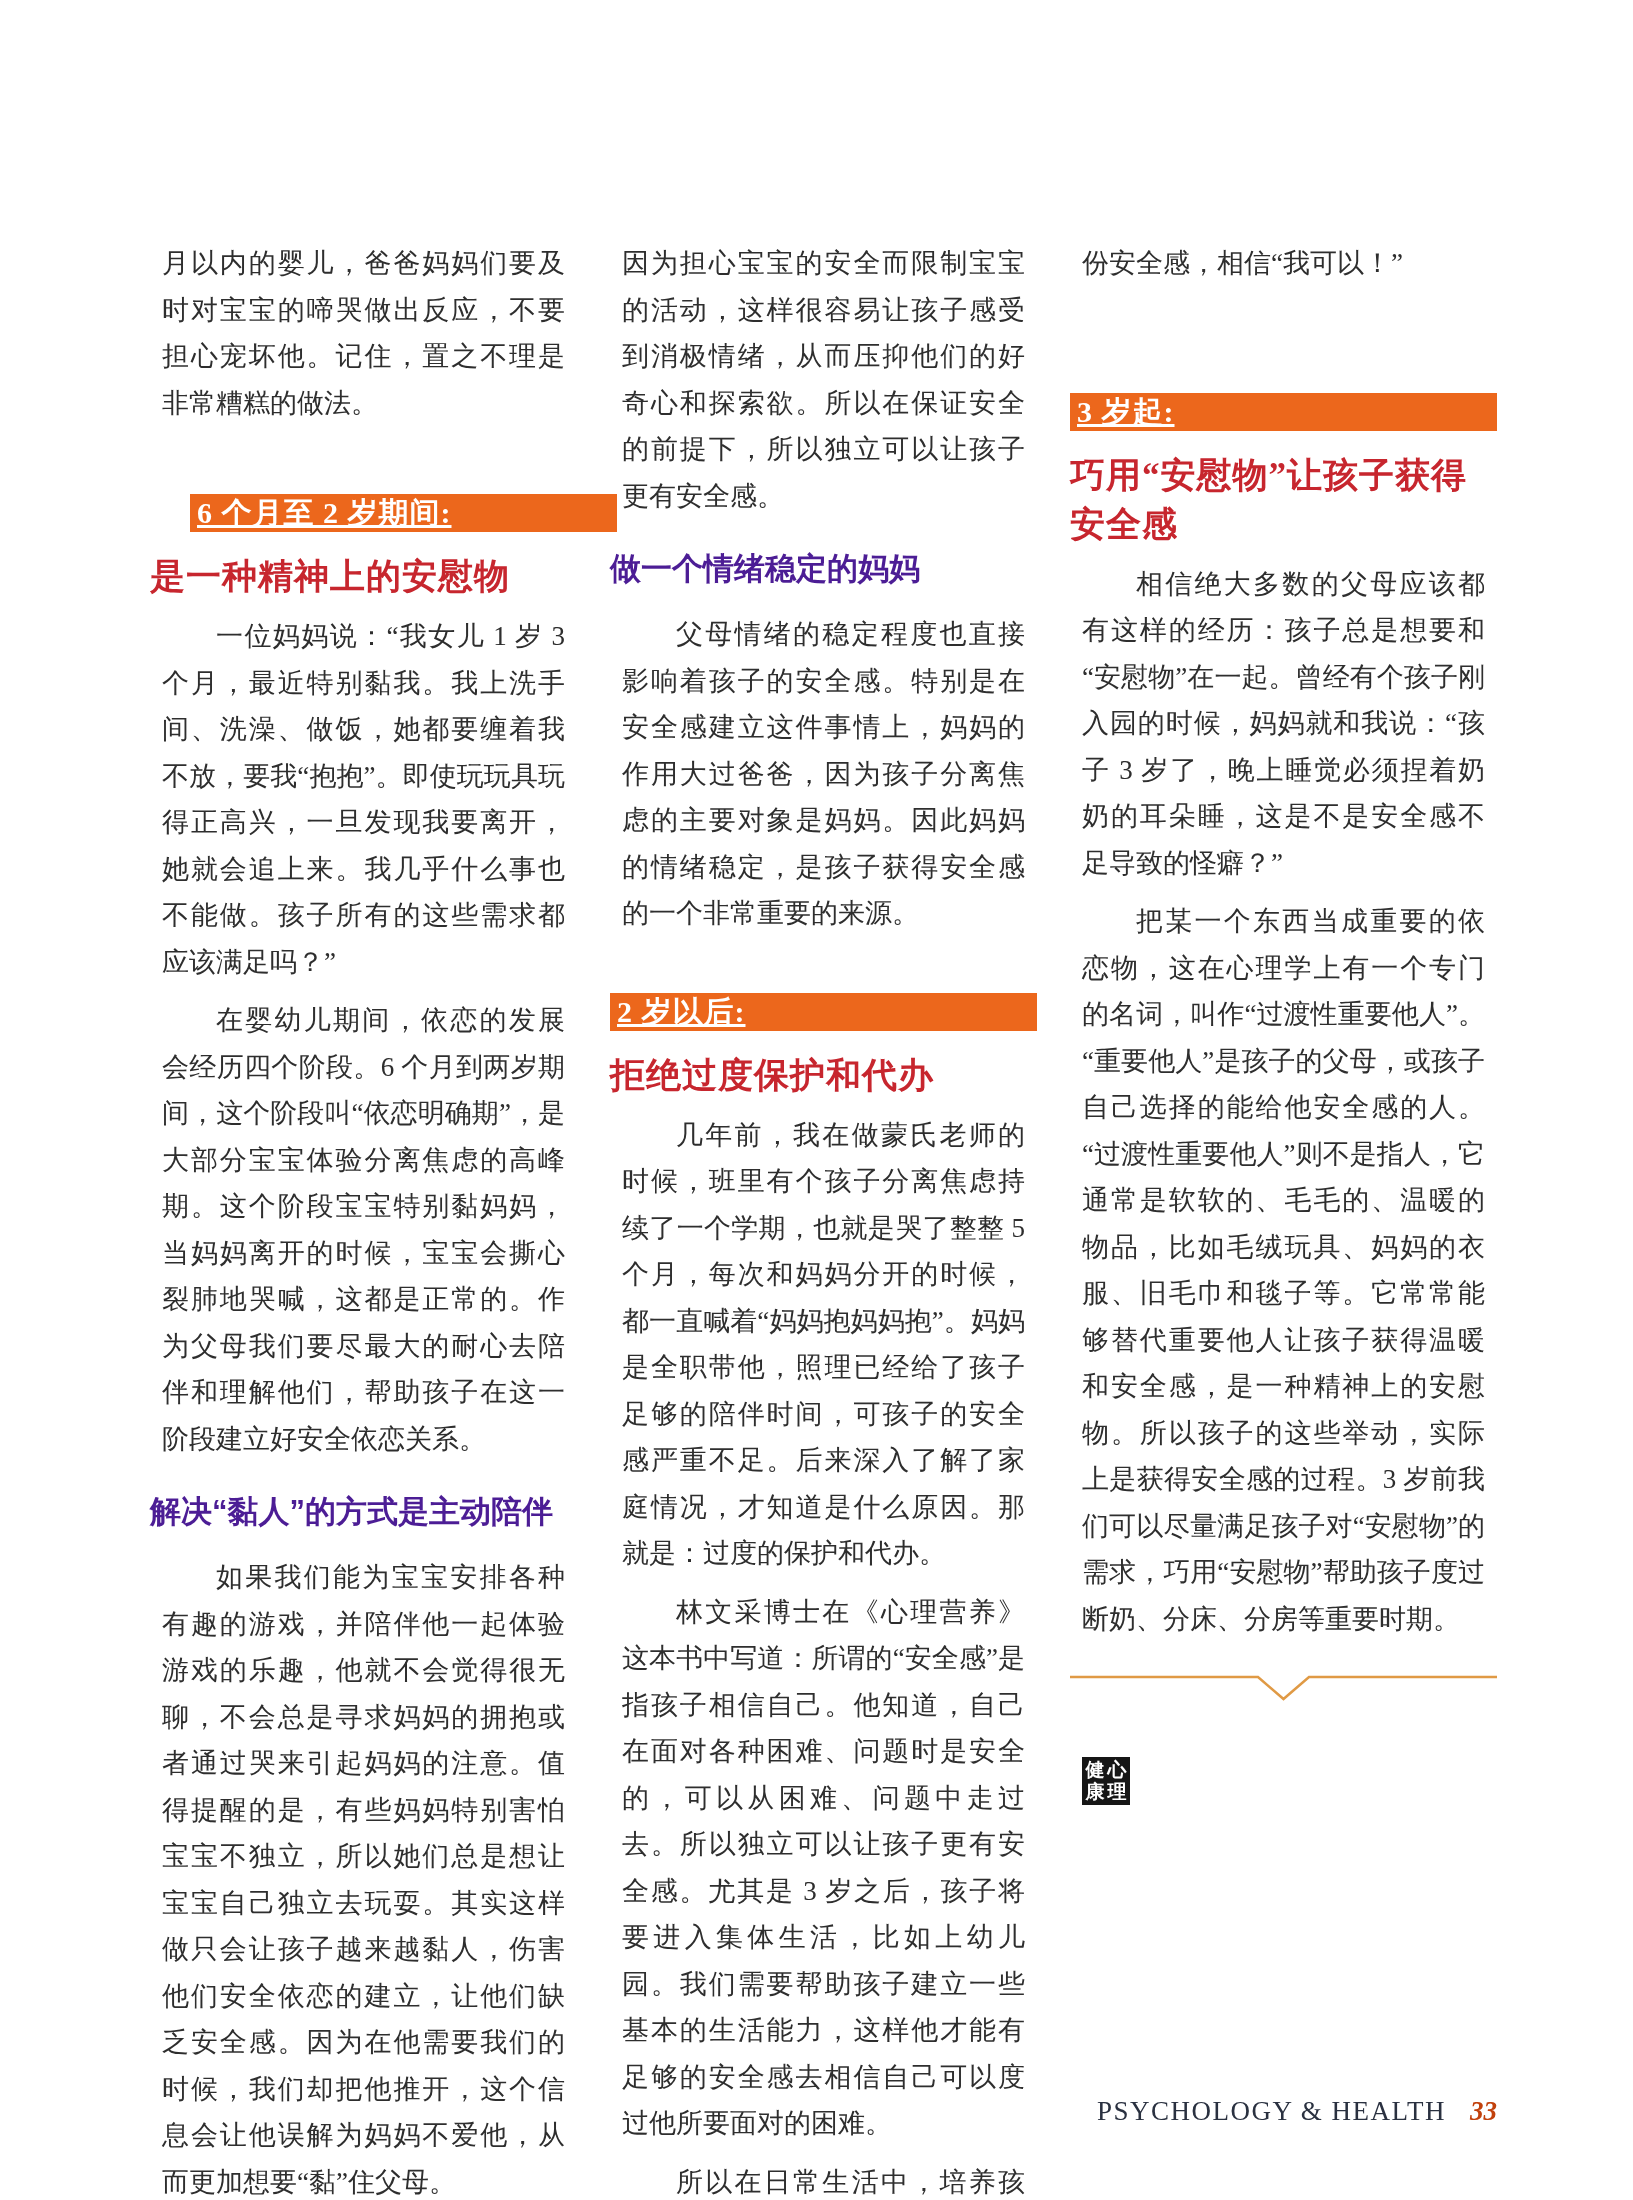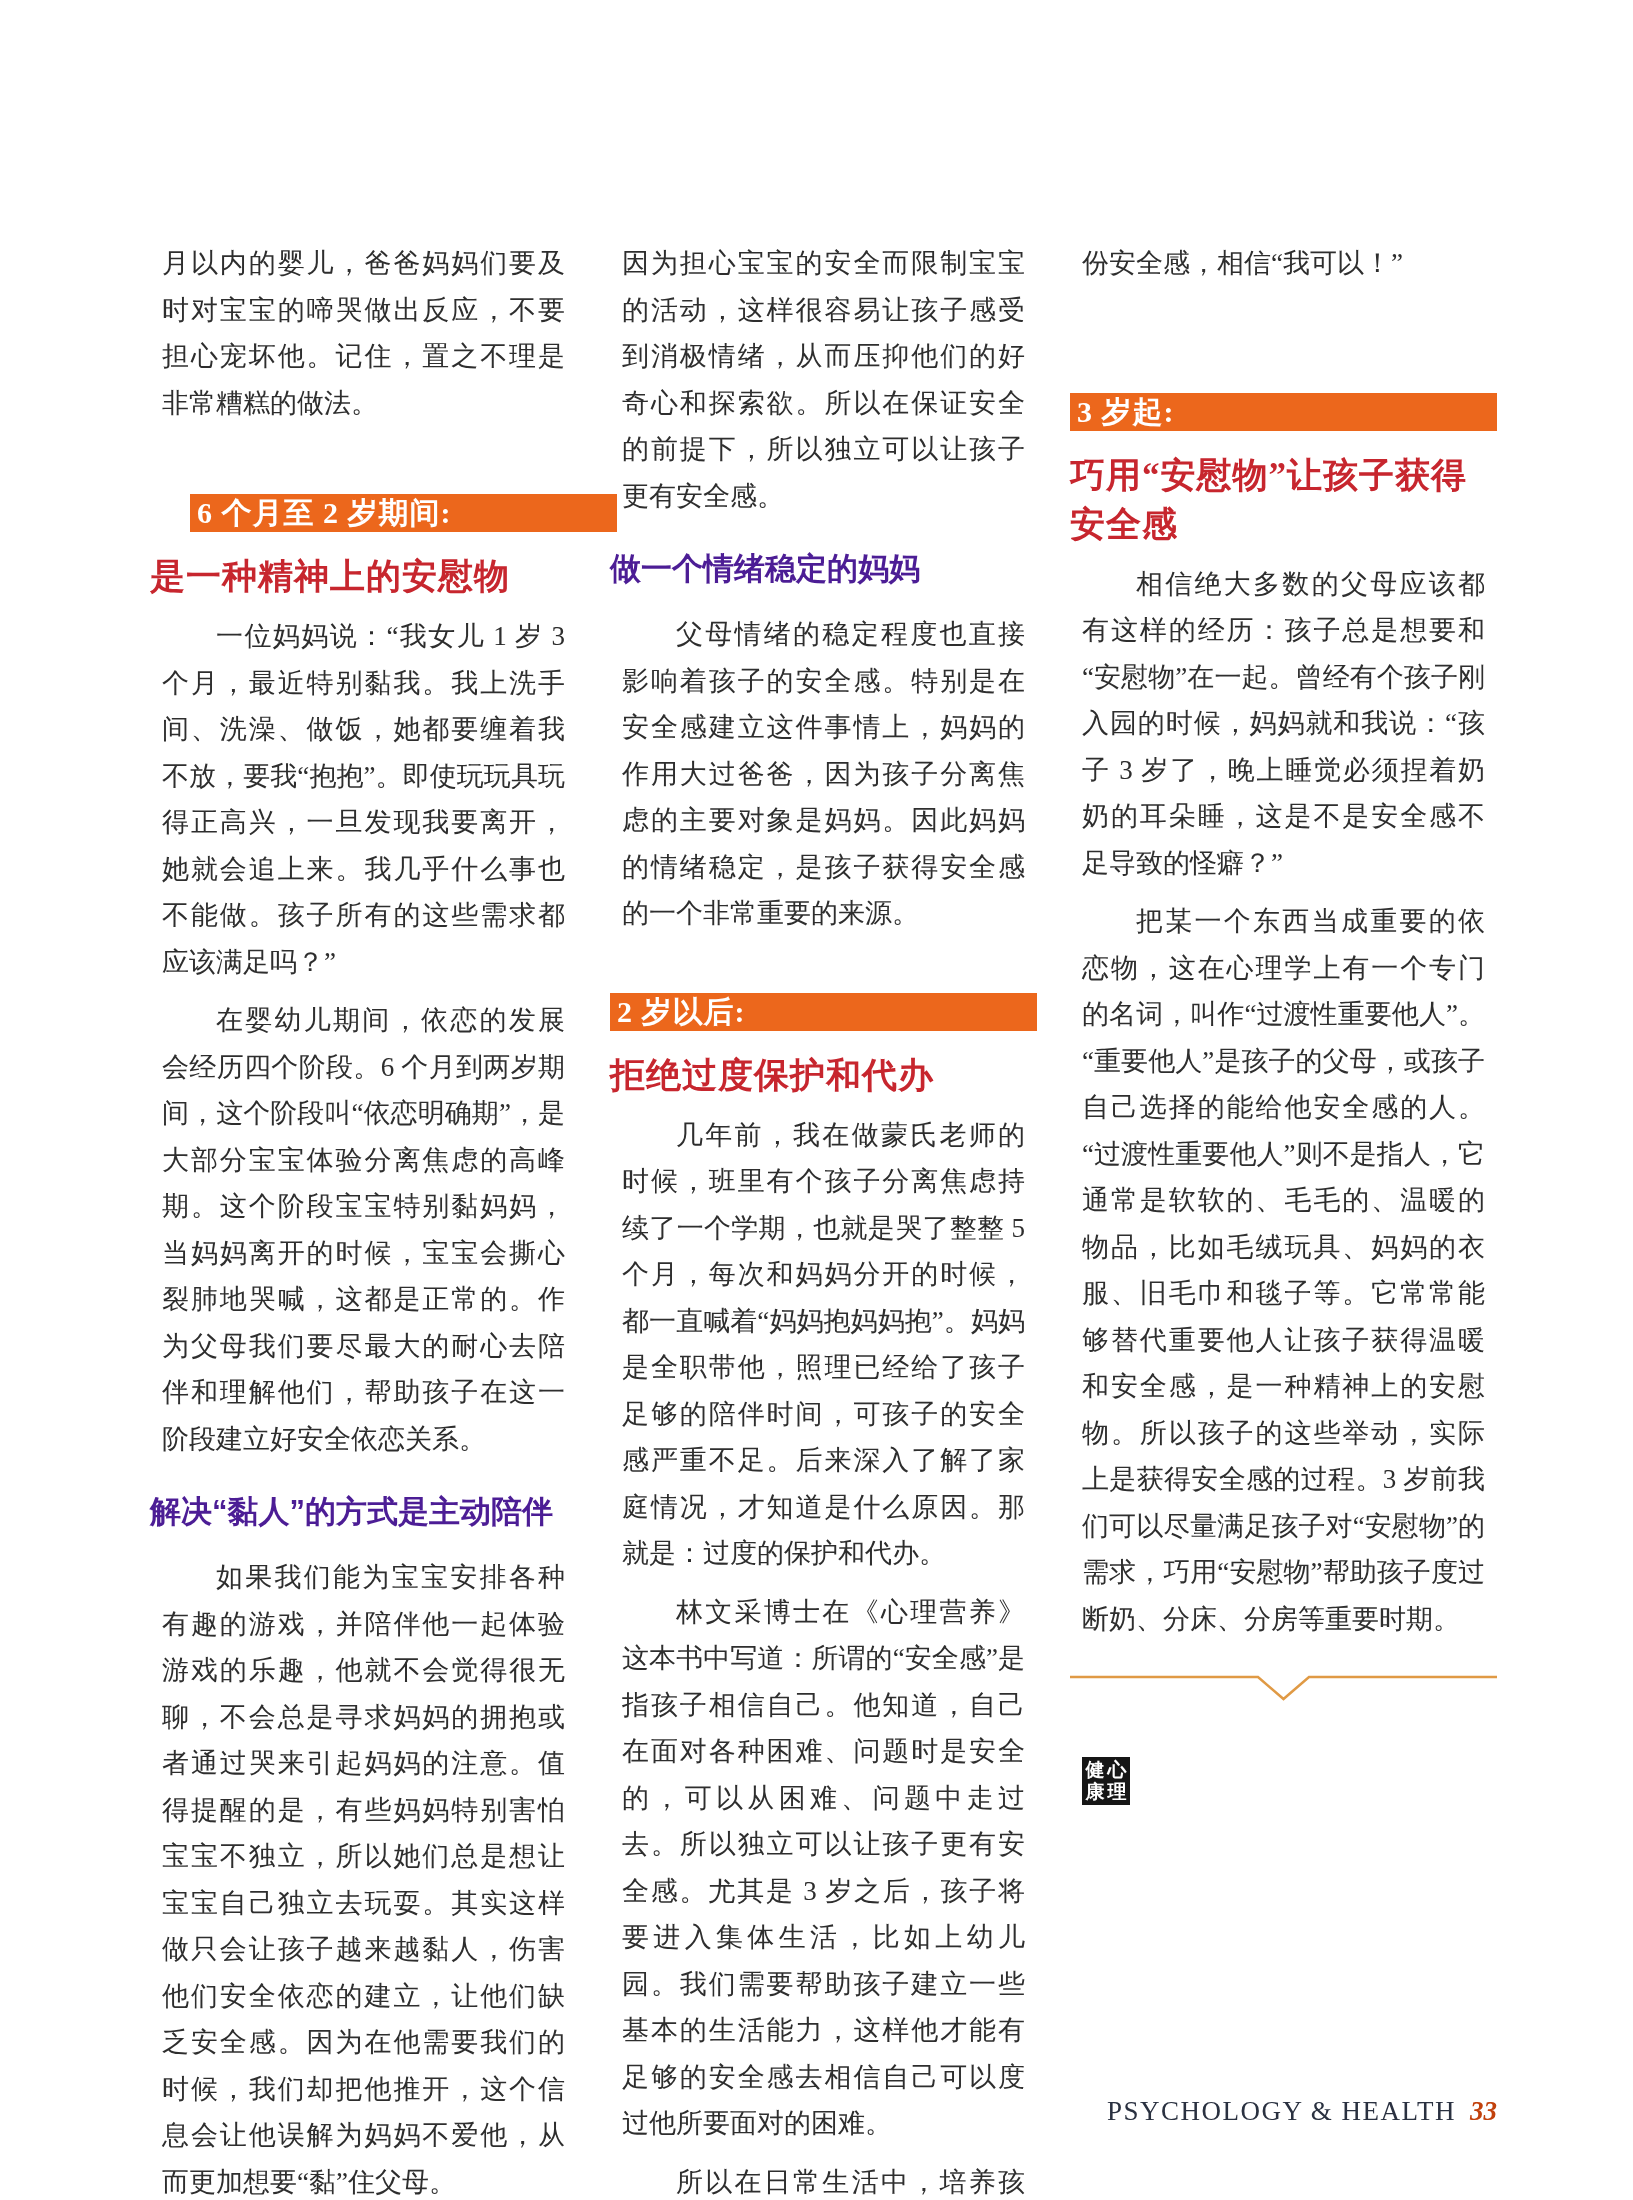--- a/index.html
+++ b/index.html
@@ -36,20 +36,21 @@
     width:100%;
     height:38px;
     line-height:37px;
     background:#ec671c;
     color:#ffffff;
     font-weight:bold;
     font-size:30px;
     padding-left:7px;
     letter-spacing:1px;
     margin-top:64px;
+    text-decoration:underline;
   }
   .banner.mt-68{margin-top:68px;margin-left:40px;}
   .banner.mt-56{margin-top:56px;}
   .banner.mt-106{margin-top:106px;}
   .h-red{
     margin:20px 0 12px 0;
     color:#c7262e;
     font-weight:bold;
     font-size:35px;
     line-height:1.4;
@@ -89,21 +90,21 @@
     margin-left:12px;
     vertical-align:-8px;
     font-family:"Liberation Sans","DejaVu Sans",sans-serif;
   }
   .footer{
     position:absolute;
     top:2096px;
     right:136px;
     display:flex;
     align-items:flex-start;
-    gap:14px;
+    gap:24px;
     color:#2a3140;
   }
   .footer .journal{
     font-size:27px;
     letter-spacing:1.5px;
   }
   .footer .pagenum{
     font-size:27px;
     font-weight:bold;
     color:#c2410c;

